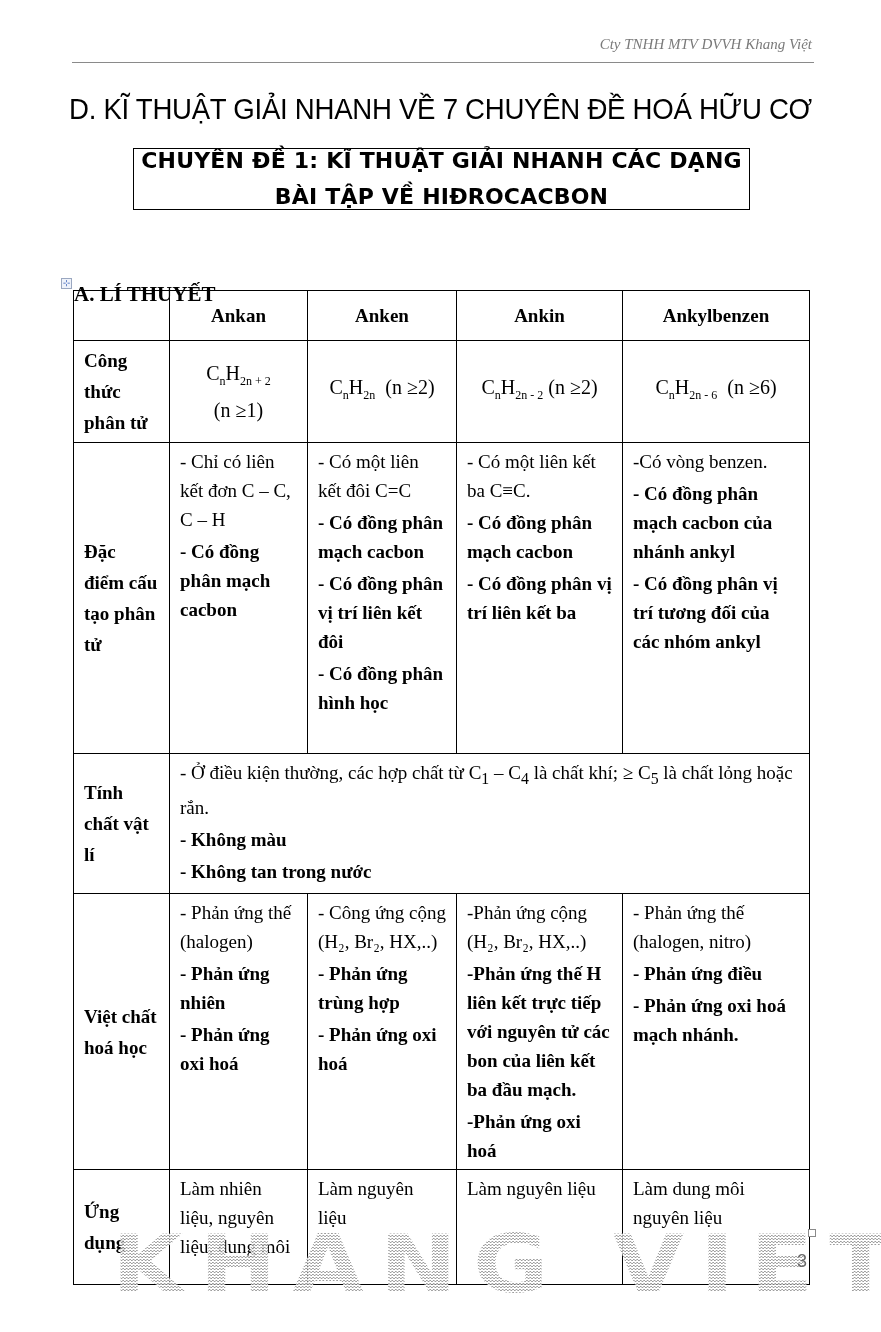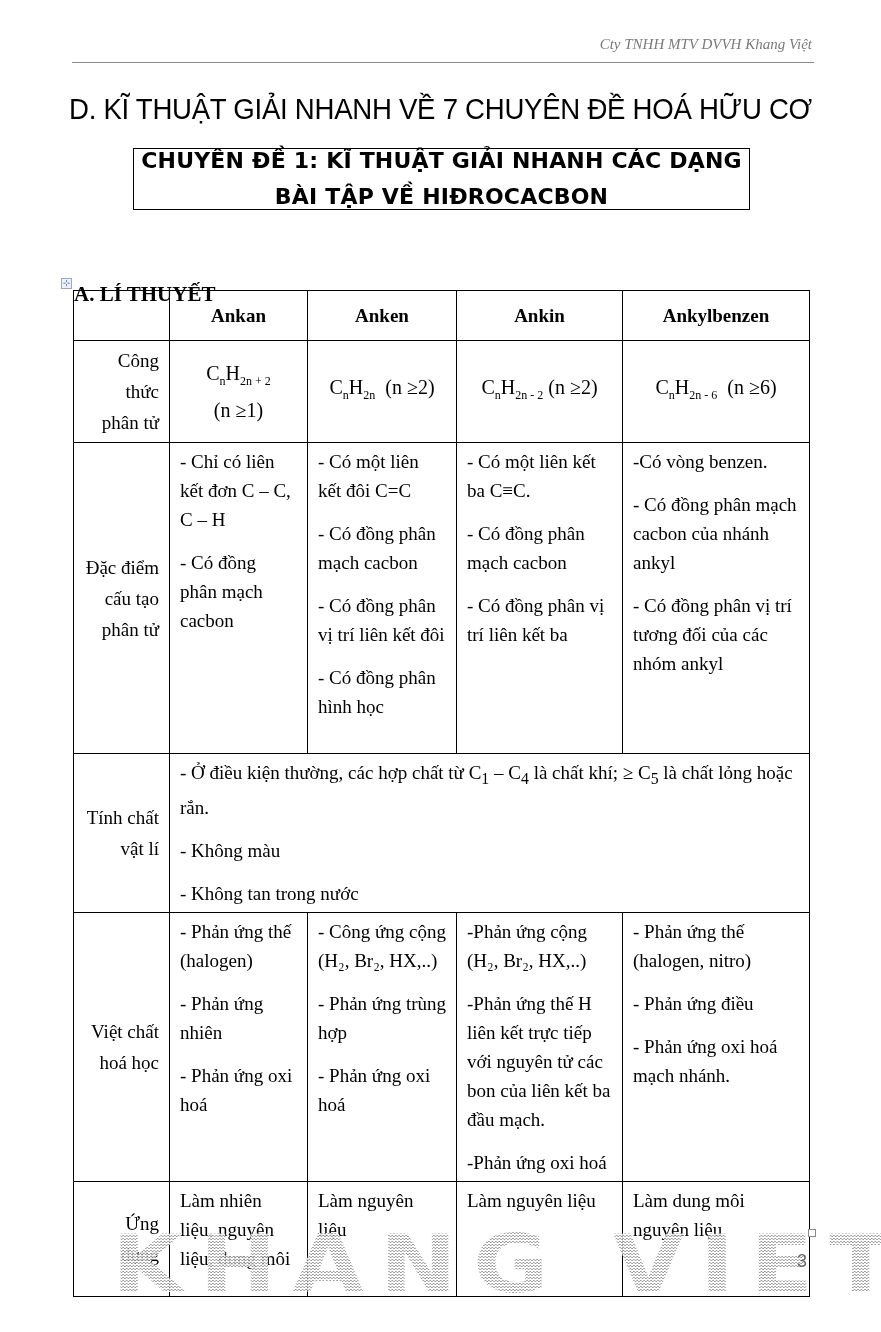--- a/index.html
+++ b/index.html
@@ -17,25 +17,25 @@
     .col-ankan { width: 138px; }
     .col-anken { width: 149px; }
     .col-ankin { width: 166px; }
     .col-ankyl { width: 187px; }
     tr.r-header { height: 39px; }
     tr.r-formula { height: 102px; }
     tr.r-structure { height: 311px; }
     tr.r-physical { height: 140px; }
     tr.r-chemical { height: 232px; }
     tr.r-usage { height: 115px; }
-    .row-label { font-weight: normal; text-align: right; vertical-align: middle !important; line-height: 31px !important; }
+    .row-label { font-weight: bold; text-align: left; vertical-align: middle !important; line-height: 31px !important; }
     .formula { text-align: center; vertical-align: middle !important; font-size: 20px; }
     .formula sub { font-size: 12px; }
     .cell-line { display: block; }
-    .cell-line + .cell-line { margin-top: 14px; }
+    .cell-line + .cell-line { margin-top: 3px; font-weight: bold; }
     .watermark { position: absolute; left: 112px; top: 1218px; font-family: "DejaVu Sans", sans-serif; font-weight: bold; font-size: 80px; letter-spacing: 14px; color: transparent; background: repeating-conic-gradient(#8c8c8c 0 25%, #ffffff 0 50%) 0 0 / 3px 3px; -webkit-background-clip: text; background-clip: text; opacity: 0.85; transform: scaleX(1.15); transform-origin: left; }
     .resize-handle { position: absolute; left: 808px; top: 1229px; width: 6px; height: 6px; border: 1px solid #8a8a8a; background: #fff; }
     .page-number { position: absolute; left: 797px; top: 1251px; font-size: 18px; color: #6a6a6a; font-family: "Liberation Sans", sans-serif; }
   </style>
 </head>
 <body>
 
 <div class="running-header">Cty TNHH MTV DVVH Khang Việt</div>
 <div class="header-rule"></div>
 

